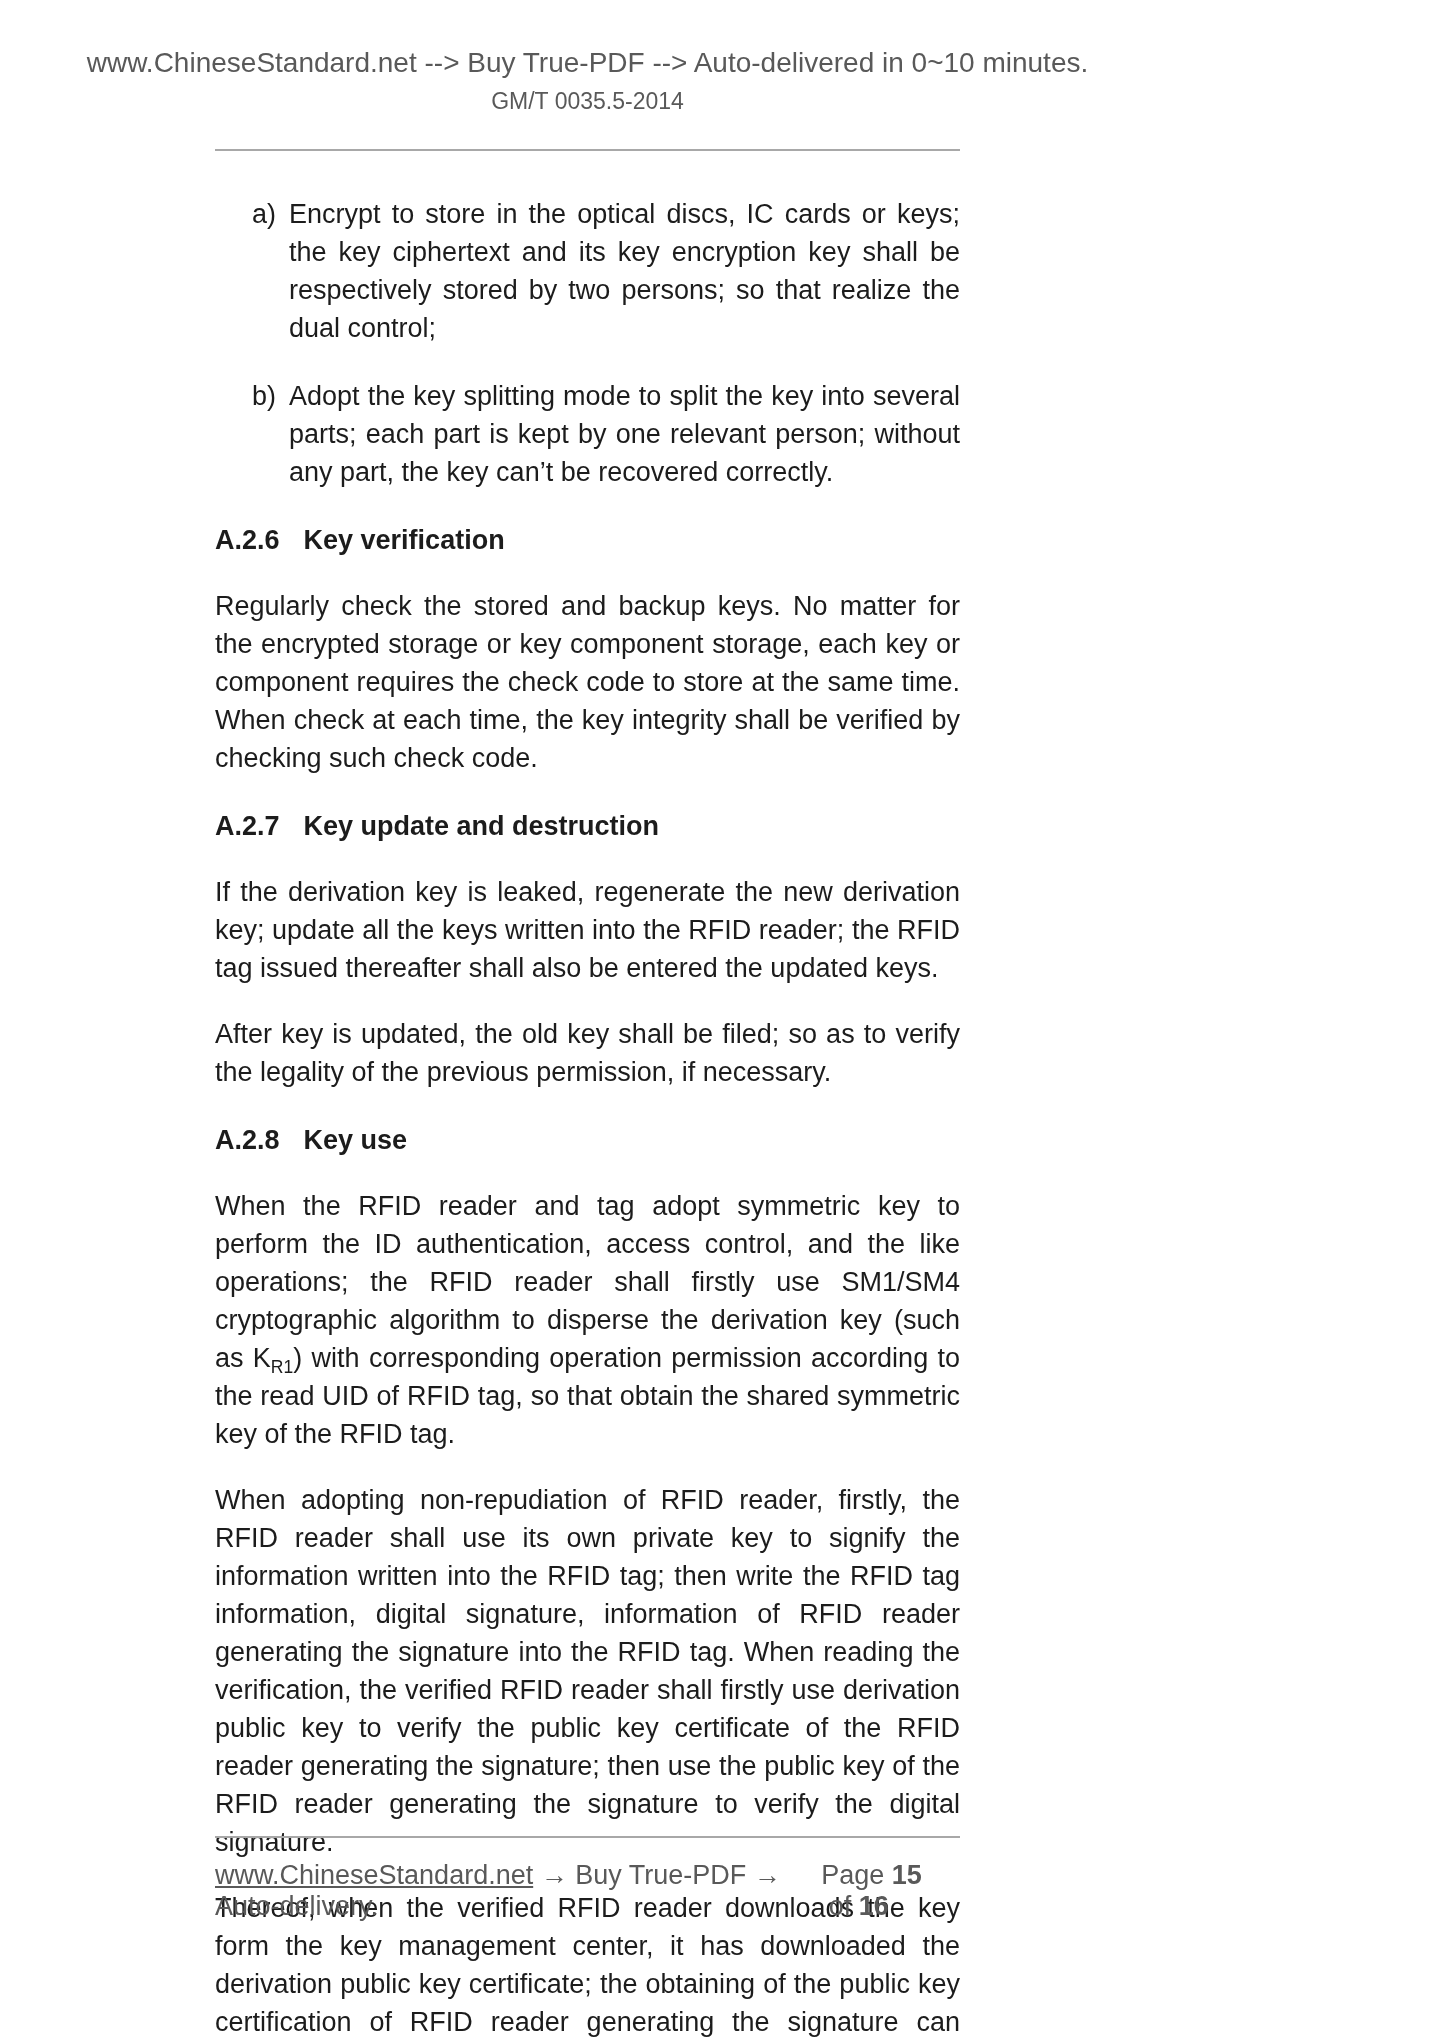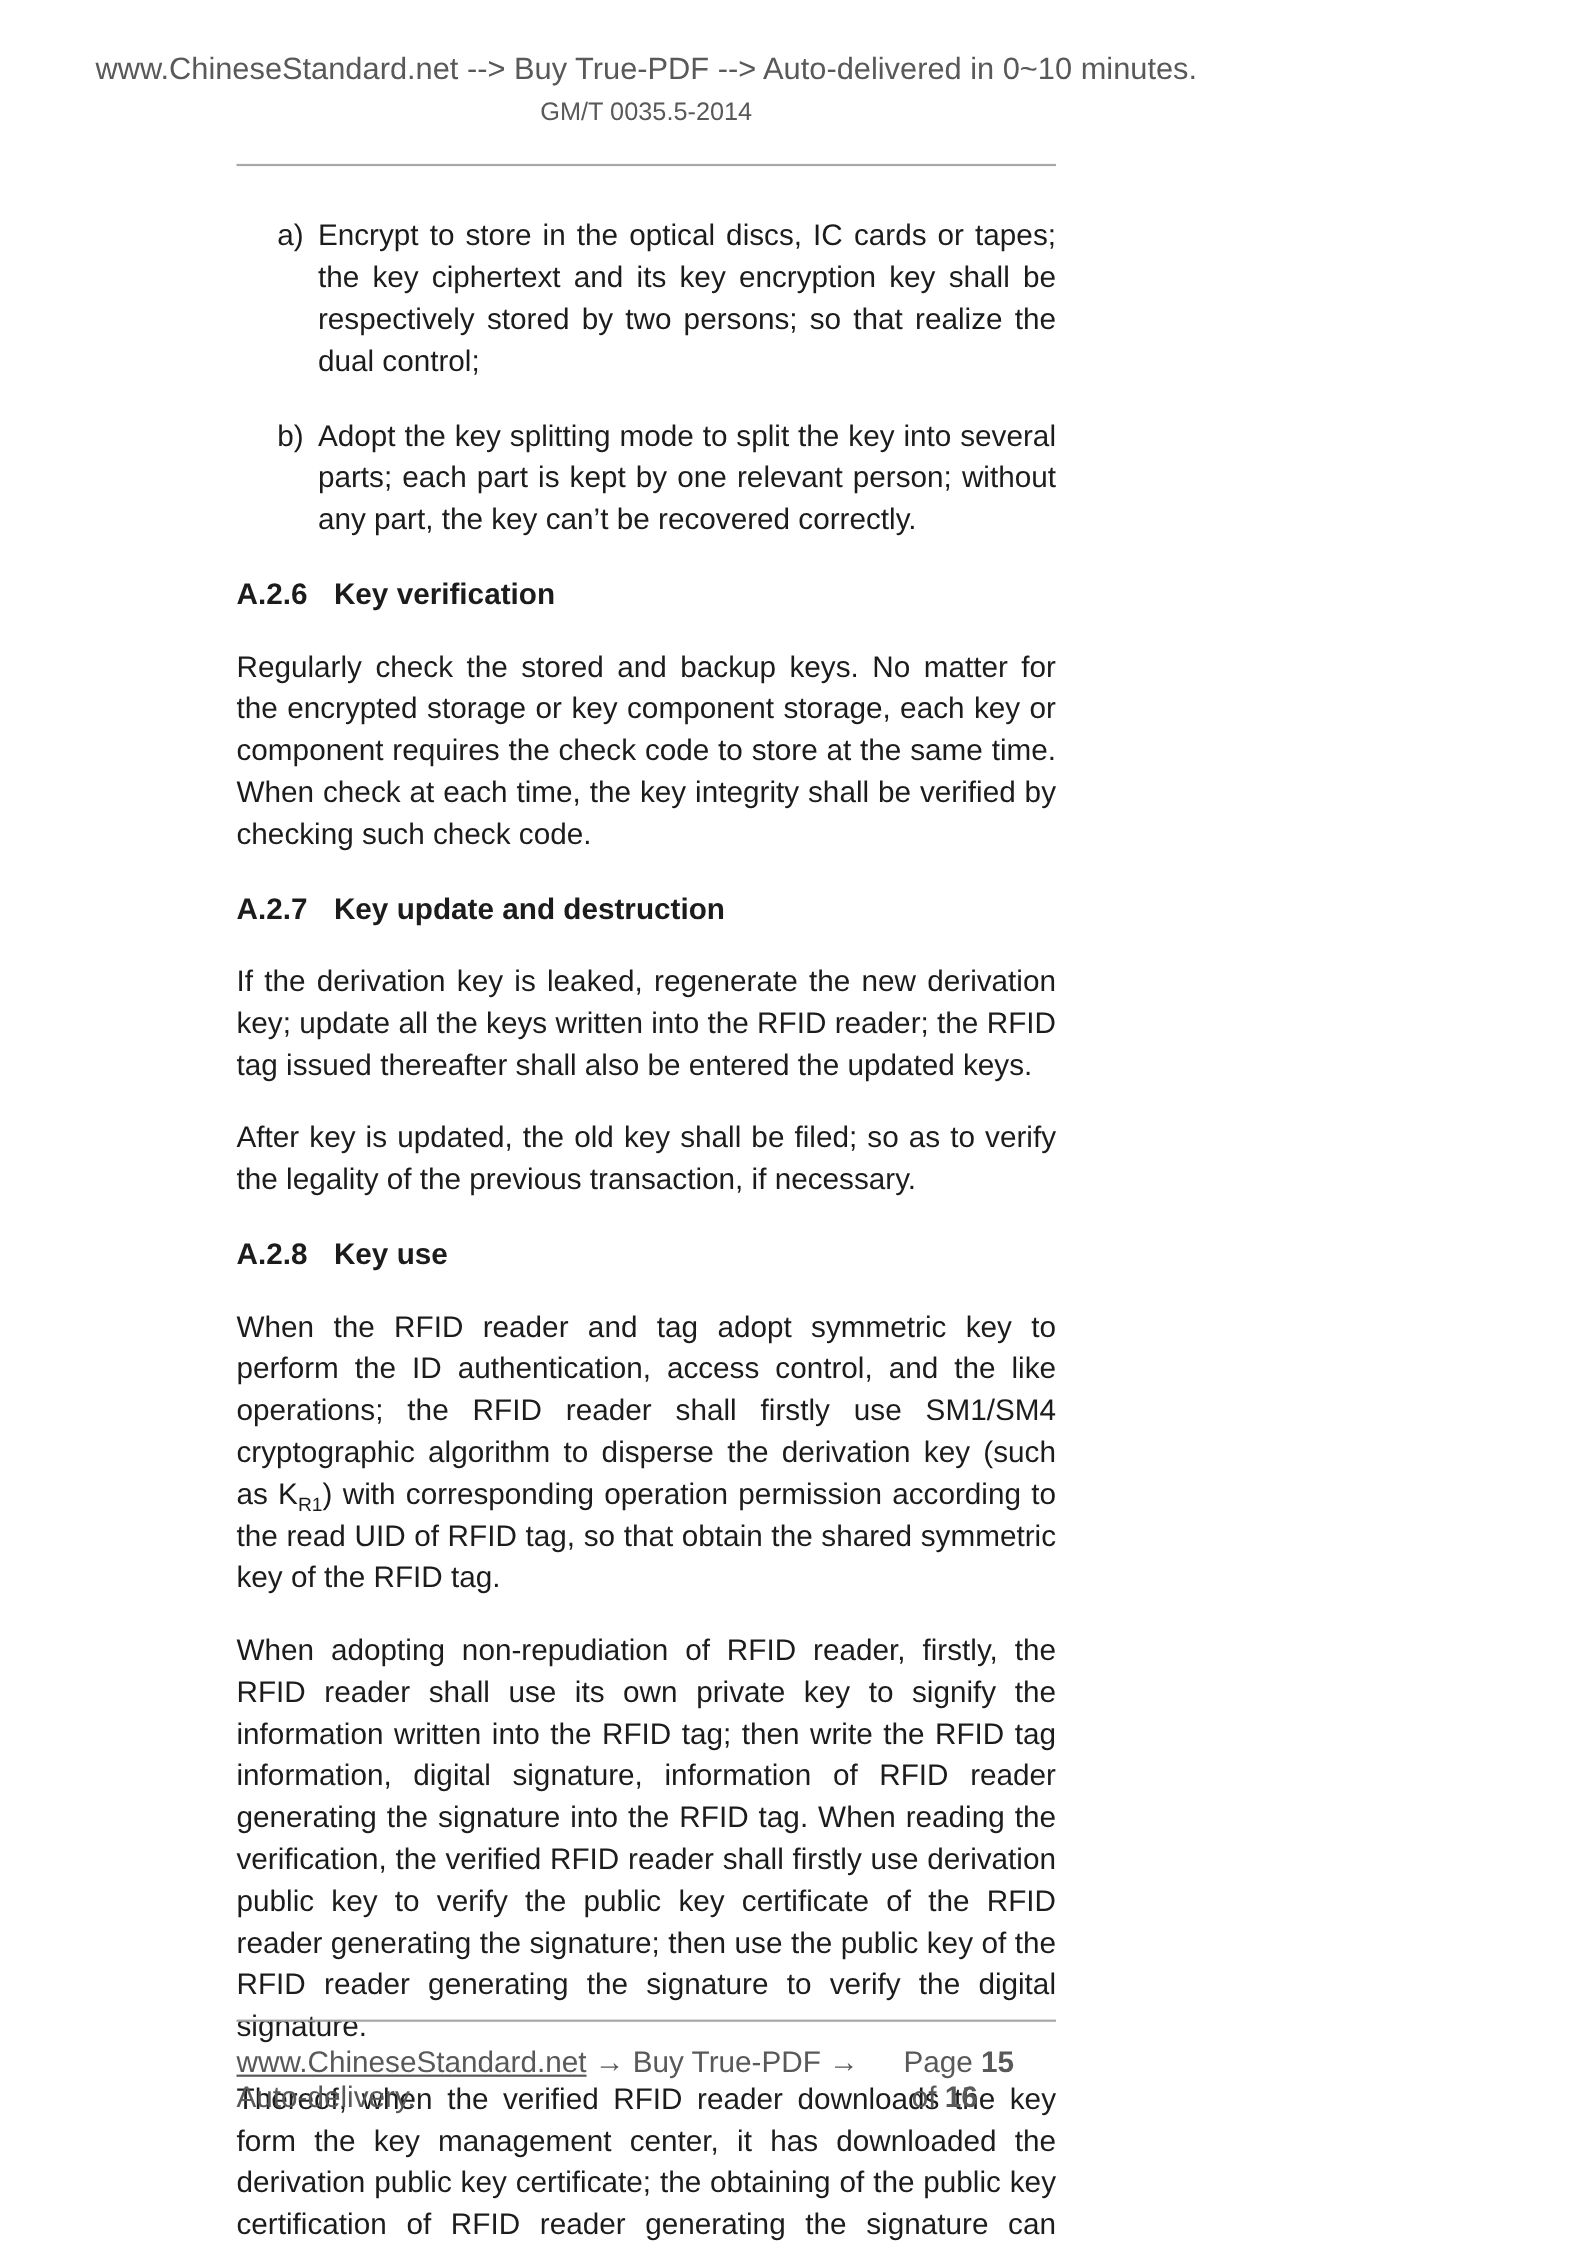--- a/index.html
+++ b/index.html
@@ -69,40 +69,40 @@
   <div class="header">
     <div class="header-line1">www.ChineseStandard.net --&gt; Buy True-PDF --&gt; Auto-delivered in 0~10 minutes.</div>
     <div class="header-line2">GM/T 0035.5-2014</div>
     <hr class="rule">
   </div>
 
   <div class="content">
 
     <div class="list-item">
       <div class="list-marker">a)</div>
-      <div class="list-text">Encrypt to store in the optical discs, IC cards or tapes; the key ciphertext and its key encryption key shall be respectively stored by two persons; so that realize the dual control;</div>
+      <div class="list-text">Encrypt to store in the optical discs, IC cards or keys; the key ciphertext and its key encryption key shall be respectively stored by two persons; so that realize the dual control;</div>
     </div>
 
     <div class="list-item">
       <div class="list-marker">b)</div>
       <div class="list-text">Adopt the key splitting mode to split the key into several parts; each part is kept by one relevant person; without any part, the key can’t be recovered correctly.</div>
     </div>
 
     <div class="heading">
       <span class="h-num">A.2.6</span><span>Key verification</span>
     </div>
 
     <p class="para">Regularly check the stored and backup keys. No matter for the encrypted storage or key component storage, each key or component requires the check code to store at the same time. When check at each time, the key integrity shall be verified by checking such check code.</p>
 
     <div class="heading">
       <span class="h-num">A.2.7</span><span>Key update and destruction</span>
     </div>
 
     <p class="para">If the derivation key is leaked, regenerate the new derivation key; update all the keys written into the RFID reader; the RFID tag issued thereafter shall also be entered the updated keys.</p>
-    <p class="para">After key is updated, the old key shall be filed; so as to verify the legality of the previous transaction, if necessary.</p>
+    <p class="para">After key is updated, the old key shall be filed; so as to verify the legality of the previous permission, if necessary.</p>
 
     <div class="heading">
       <span class="h-num">A.2.8</span><span>Key use</span>
     </div>
 
     <p class="para"><span>When the RFID reader and tag adopt symmetric key to perform the ID authentication, access control, and the like operations; the RFID reader shall firstly use SM1/SM4 cryptographic algorithm to disperse the derivation key (such as K</span><sub>R1</sub><span>) with corresponding operation permission according to the read UID of RFID tag, so that obtain the shared symmetric key of the RFID tag.</span></p>
 
     <p class="para">When adopting non-repudiation of RFID reader, firstly, the RFID reader shall use its own private key to signify the information written into the RFID tag; then write the RFID tag information, digital signature, information of RFID reader generating the signature into the RFID tag. When reading the verification, the verified RFID reader shall firstly use derivation public key to verify the public key certificate of the RFID reader generating the signature; then use the public key of the RFID reader generating the signature to verify the digital signature.</p>
     <p class="para">Thereof, when the verified RFID reader downloads the key form the key management center, it has downloaded the derivation public key certificate; the obtaining of the public key certification of RFID reader generating the signature can adopt the following methods according to the specific application of the system.</p>
 

